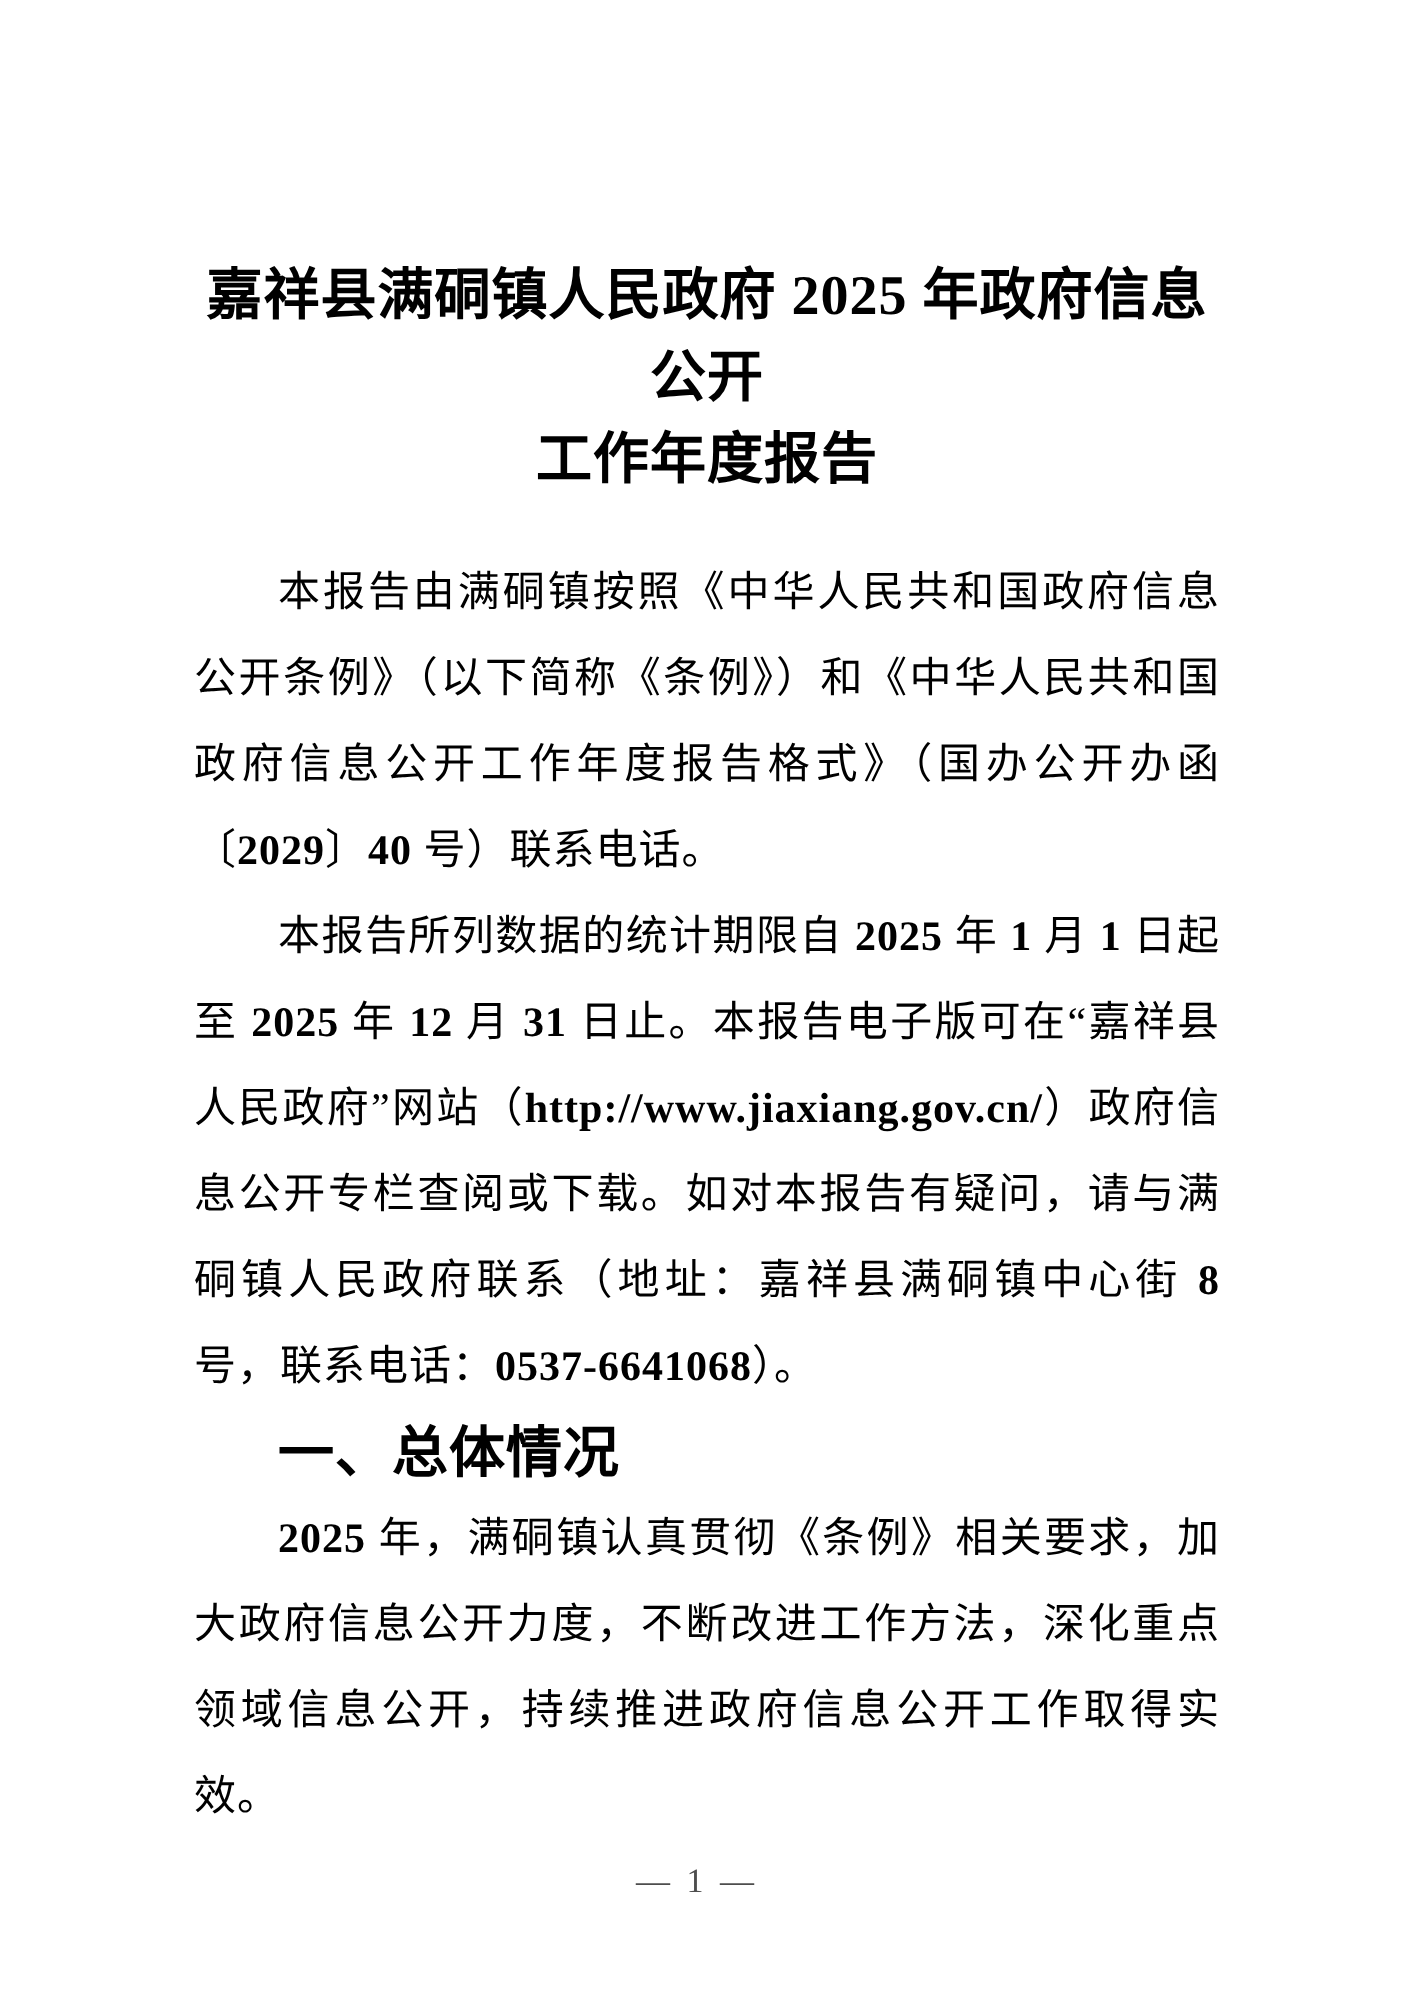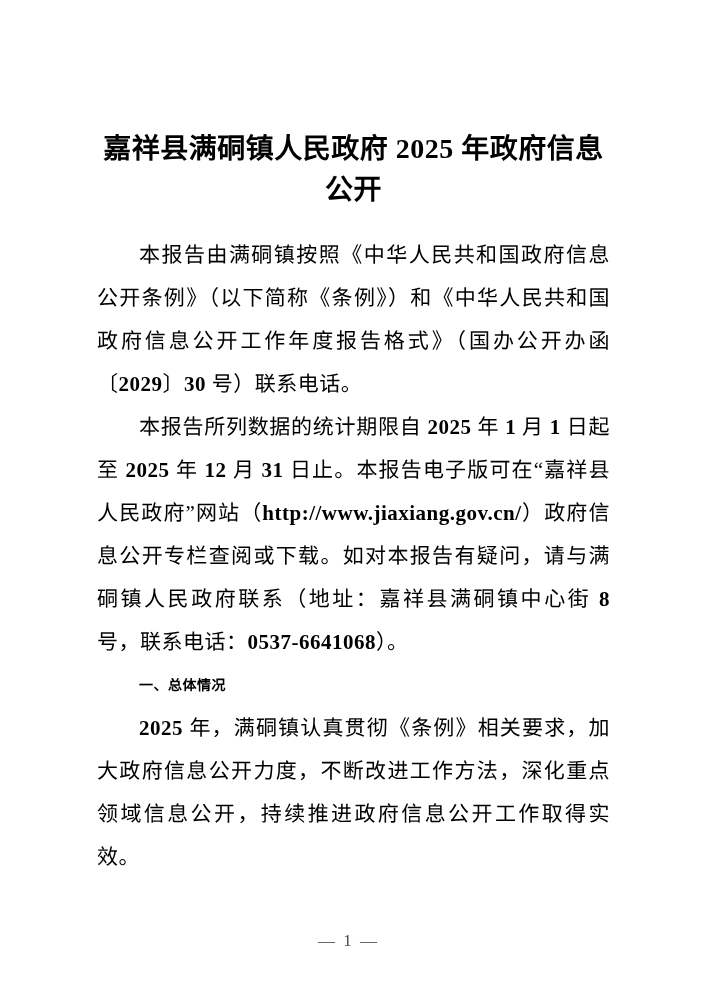--- a/index.html
+++ b/index.html
@@ -43,21 +43,21 @@
     text-align: justify;
     text-indent: 42px;
     letter-spacing: 0.5px;
   }
   p.body-para .b {
     font-weight: bold;
   }
   h2.sec-heading {
     margin: 0;
     font-family: "Liberation Sans", sans-serif;
-    font-size: 14px;
+    font-size: 28px;
     font-weight: bold;
     line-height: 43px;
     text-indent: 42px;
     letter-spacing: 0.5px;
   }
   footer.page-footer {
     position: absolute;
     left: 0;
     right: 0;
     bottom: 48px;
@@ -69,23 +69,24 @@
   }
 </style>
 </head>
 <body>
 
 <div class="page">
   <div class="content">
 
     <h1 class="doc-title">
       <span class="t-line">嘉祥县满硐镇人民政府 2025 年政府信息公开</span>
+      <span class="t-line">工作年度报告</span>
     </h1>
 
-    <p class="body-para"><span>本报告由满硐镇按照《中华人民共和国政府信息公开条例》（以下简称《条例》）和《中华人民共和国政府信息公开工作年度报告格式》（国办公开办函〔</span><span class="b">2029</span><span>〕</span><span class="b">30</span><span> 号）联系电话。</span></p>
+    <p class="body-para"><span>本报告由满硐镇按照《中华人民共和国政府信息公开条例》（以下简称《条例》）和《中华人民共和国政府信息公开工作年度报告格式》（国办公开办函〔</span><span class="b">2029</span><span>〕</span><span class="b">40</span><span> 号）联系电话。</span></p>
 
 
     <p class="body-para"><span>本报告所列数据的统计期限自 </span><span class="b">2025</span><span> 年 </span><span class="b">1</span><span> 月 </span><span class="b">1</span><span> 日起至 </span><span class="b">2025</span><span> 年 </span><span class="b">12</span><span> 月 </span><span class="b">31</span><span> 日止。本报告电子版可在“嘉祥县人民政府”网站（</span><span class="b">http://www.jiaxiang.gov.cn/</span><span>）政府信息公开专栏查阅或下载。如对本报告有疑问，请与满硐镇人民政府联系（地址：嘉祥县满硐镇中心街 </span><span class="b">8</span><span> 号，联系电话：</span><span class="b">0537-6641068</span><span>）。</span></p>
 
     <h2 class="sec-heading">一、总体情况</h2>
 
     <p class="body-para"><span class="b">2025</span><span> 年，满硐镇认真贯彻《条例》相关要求，加大政府信息公开力度，不断改进工作方法，深化重点领域信息公开，持续推进政府信息公开工作取得实效。</span></p>
 
   </div>
 

